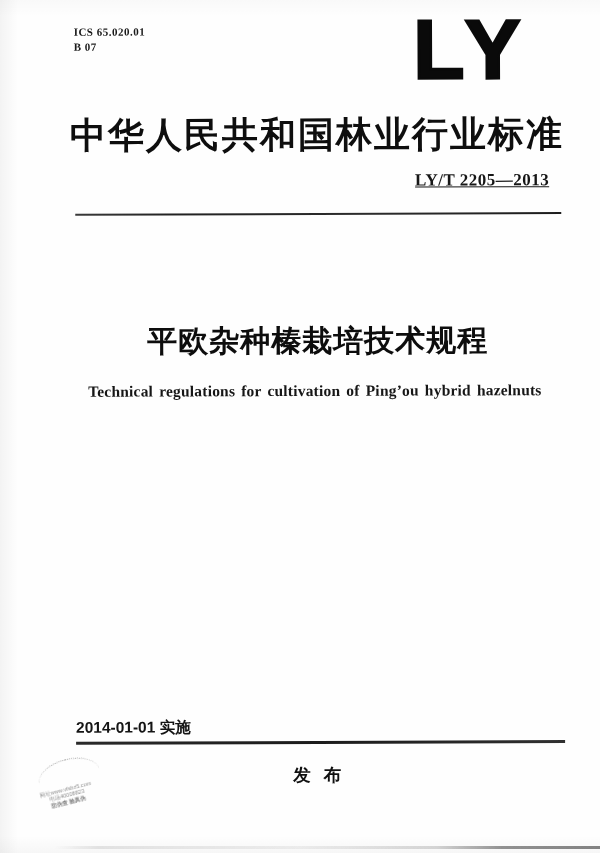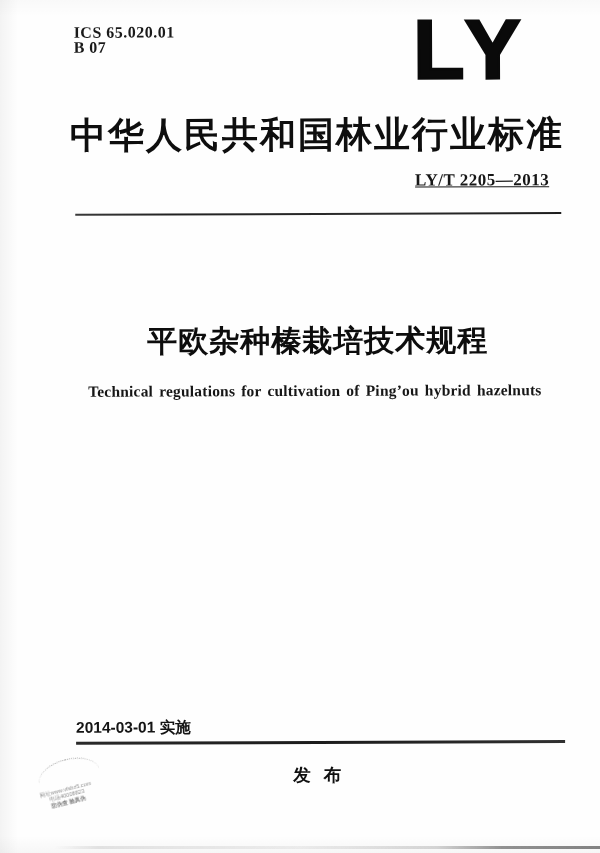--- a/index.html
+++ b/index.html
@@ -43,21 +43,21 @@
   .content {
     position: absolute; inset: 0;
     transform: rotate(-0.2deg);
   }
 
   .ics-block {
     position: absolute;
     left: 75px; top: 24px;
     font-family: "Liberation Serif", serif;
     font-weight: bold;
-    font-size: 16px;
+    font-size: 11px;
     line-height: 15px;
     letter-spacing: 0.5px;
     color: #1a1a1a;
   }
   .ly-logo {
     position: absolute;
     top: 8px;
     right: 70px;
     font-family: "Liberation Sans", sans-serif;
     font-weight: bold;
@@ -202,21 +202,21 @@
 
     <div class="std-number">LY/T 2205—2013</div>
 
     <div class="rule-top"></div>
 
     <div class="main-title">平欧杂种榛栽培技术规程</div>
 
     <div class="en-title">Technical regulations for cultivation of Ping’ou hybrid hazelnuts</div>
 
     <div class="dates-row">
-      <span>2014-03-01 实施</span>
+      <span>2014-01-01 实施</span>
     </div>
 
     <div class="rule-bottom"></div>
 
     <div class="publisher-row">
       <span>发 布</span>
     </div>
 
     <div class="stamp">
       <div class="stamp-arc"></div>

